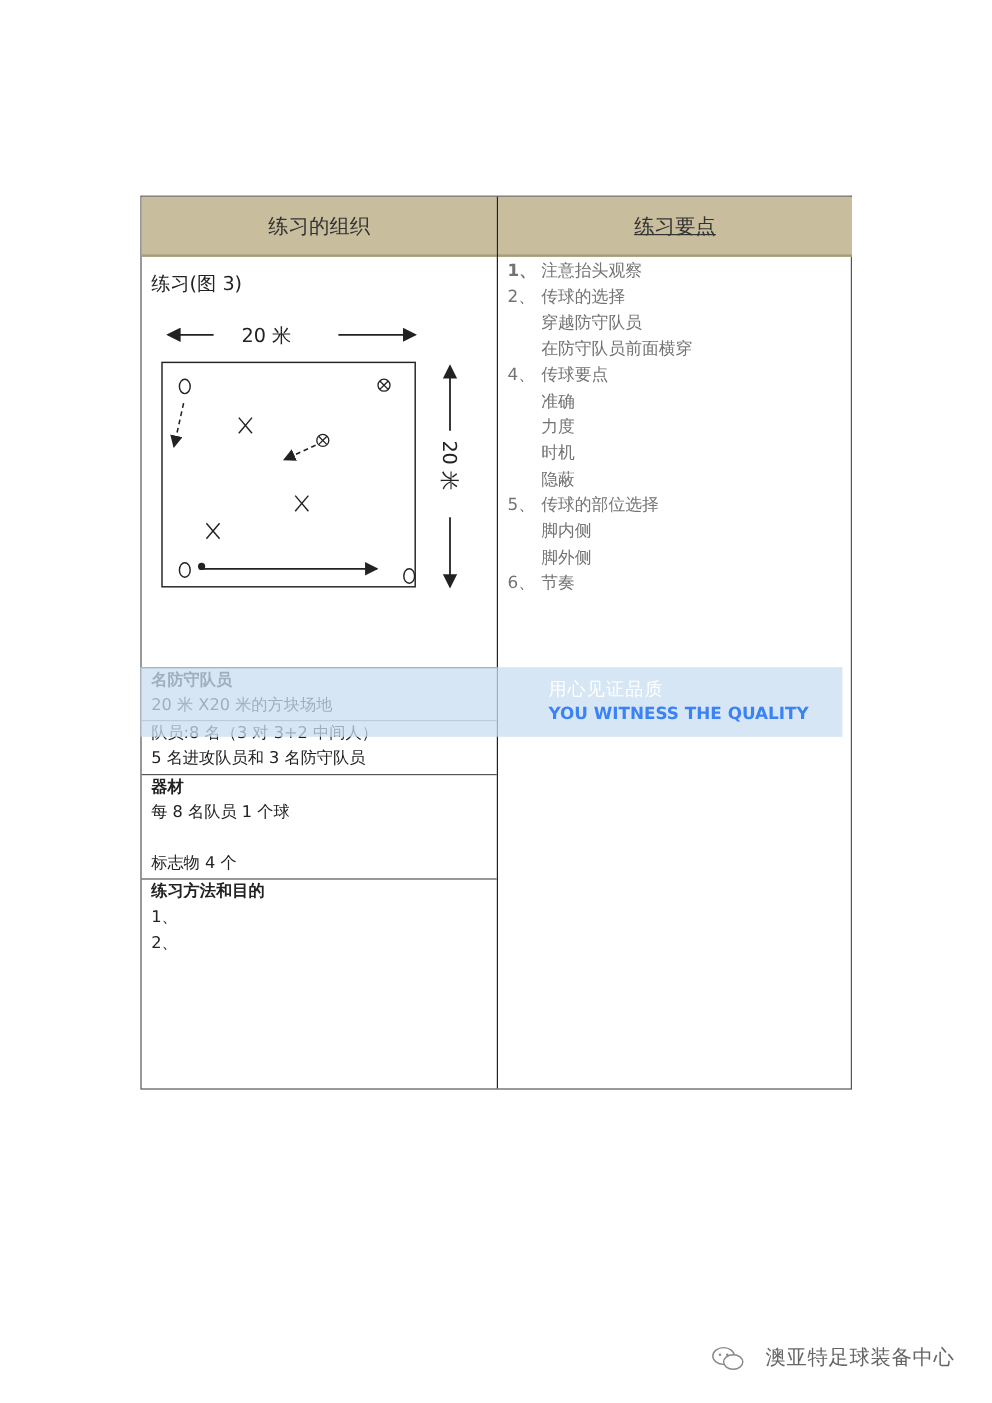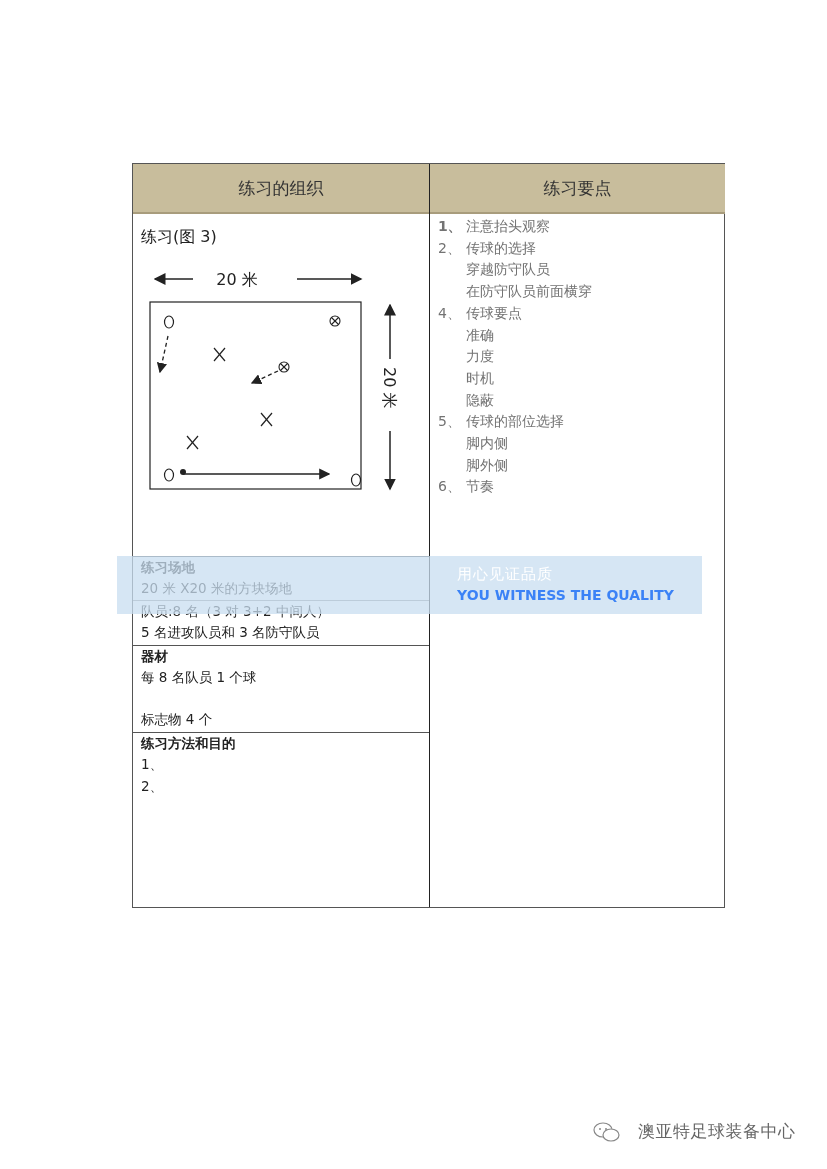--- a/index.html
+++ b/index.html
@@ -2,30 +2,30 @@
 <html><head>
 <meta charset="utf-8">
 <style>
   html, body { margin: 0; padding: 0; }
   body {
     width: 827px; height: 1169px; background: #ffffff; position: relative; overflow: hidden;
     font-family: "DejaVu Sans", "Liberation Sans", sans-serif; color: #222;
   }
   .table {
     position: absolute; left: 117px; top: 163px; width: 593px; height: 745px;
-    border: 1px solid #555; box-sizing: border-box; margin-left: 15px;
+    border: 1px solid #555; box-sizing: border-box;
   }
   .hdr {
     position: absolute; top: 0; height: 50px; background: #c8bd9c;
     border-bottom: 2px solid #a89c7c; box-sizing: border-box;
     display: flex; align-items: center; justify-content: center;
     font-size: 17px; color: #333;
   }
   .hdr-left { left: 0; width: 296px; }
-  .hdr-right { left: 297px; width: 295px; }
+  .hdr-right { left: 297px; width: 295px; text-decoration: underline; }
   .vdiv { position: absolute; left: 296px; top: 0; width: 1px; height: 100%; background: #222; }
 
   .fig-title { position: absolute; left: 8px; top: 63px; font-size: 16px; color: #222; }
   .diagram { position: absolute; left: 0; top: 95px; width: 296px; height: 240px; }
 
   .hline { position: absolute; left: 0; width: 296px; height: 1px; background: #555; }
   .cell-text { position: absolute; left: 8px; font-size: 13.5px; line-height: 21px; color: #222; }
   .bold { font-weight: bold; }
 
   .points { position: absolute; left: 305px; top: 52px; font-size: 14px; line-height: 21.7px; color: #737373; }
@@ -97,21 +97,21 @@
     </g>
 
     <line x1="35" y1="77" x2="27" y2="113" stroke="#222" stroke-width="1.3" stroke-dasharray="4,3" marker-end="url(#ah)"></line>
     <line x1="145" y1="112" x2="119" y2="124" stroke="#222" stroke-width="1.3" stroke-dasharray="4,3" marker-end="url(#ah)"></line>
 
     <circle cx="50" cy="213" r="3" fill="#222"></circle>
     <line x1="50" y1="215" x2="196" y2="215" stroke="#222" stroke-width="1.4" marker-end="url(#ah)"></line>
   </svg>
 
   <div class="hline" style="top:392px"></div>
-  <div class="cell-text bold" style="top:393px">练习场地</div>
+  <div class="cell-text bold" style="top:393px">名防守队员</div>
   <div class="cell-text" style="top:414px">20 米 X20 米的方块场地</div>
   <div class="hline" style="top:436px; background:#999"></div>
   <div class="cell-text" style="top:437px">队员:8 名（3 对 3+2 中间人）</div>
   <div class="cell-text" style="top:458px">5 名进攻队员和 3 名防守队员</div>
 
   <div class="hline" style="top:481px"></div>
   <div class="cell-text bold" style="top:482px">器材</div>
   <div class="cell-text" style="top:503px">每 8 名队员 1 个球</div>
   <div class="cell-text" style="top:545px">标志物 4 个</div>
 

